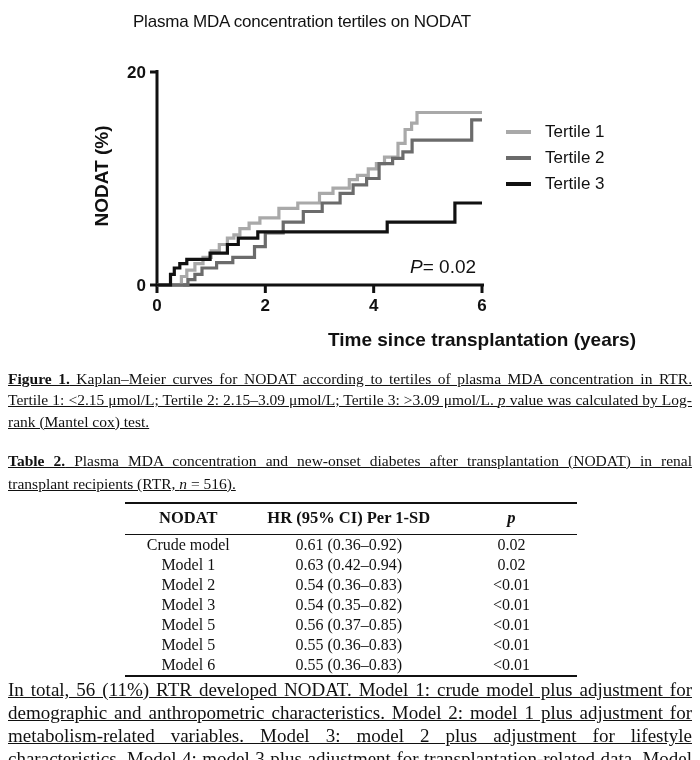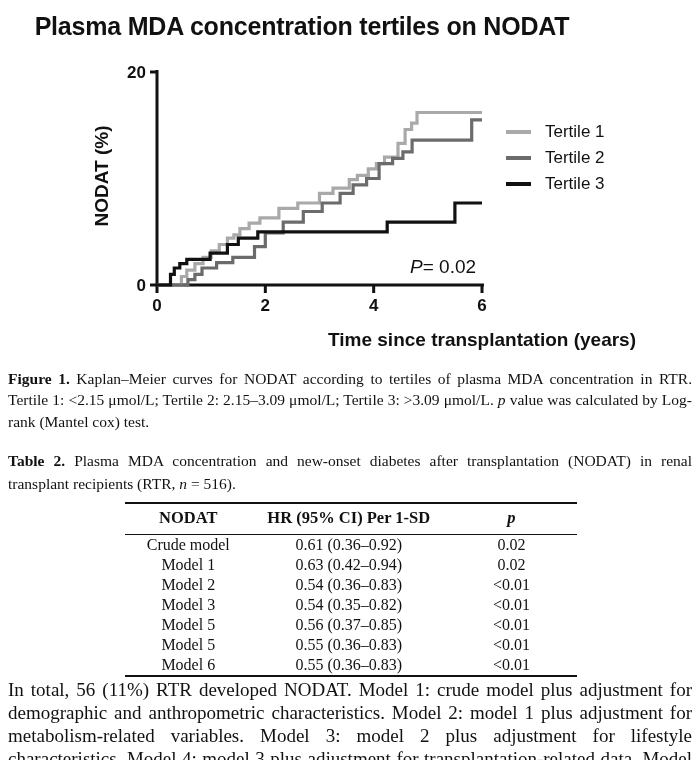--- a/index.html
+++ b/index.html
@@ -1,35 +1,35 @@
 <!DOCTYPE html>
 <html><head>
 <meta charset="utf-8">
 <style>
   html,body{margin:0;padding:0;background:#ffffff;}
   .page{position:relative;width:700px;height:760px;background:#ffffff;color:#111;
         font-family:"Liberation Sans",sans-serif;overflow:hidden;}
 
   .chart-title{position:absolute;top:12px;left:0;width:604px;text-align:center;
-        font-size:25px;font-weight:bold;letter-spacing:-0.2px;}
+        font-size:17px;font-weight:normal;letter-spacing:-0.2px;}
 
   .y-axis-label{position:absolute;left:102px;top:176px;transform:translate(-50%,-50%) rotate(-90deg);
         font-size:19px;font-weight:bold;white-space:nowrap;}
   .x-axis-label{position:absolute;top:329px;left:0;width:636px;text-align:right;
         font-size:19px;font-weight:bold;}
 
   .p-annotation{position:absolute;left:410px;top:256px;font-size:19px;}
   .p-annotation .it{font-style:italic;}
 
   .legend{position:absolute;left:506px;top:119px;}
   .legend-item{display:flex;align-items:center;height:26px;text-align:center;}
   .legend-line{display:inline-block;width:25px;height:3.5px;margin-right:14px;}
   .legend-label{font-size:17px;}
 
-  .serif{font-family:"Liberation Serif",serif;}
+  .serif{font-family:"Liberation Serif",serif;text-decoration:underline;}
   .fig-caption{position:absolute;top:368px;left:8px;width:684px;
         font-size:15.5px;line-height:21.3px;text-align:justify;}
   .tbl-caption{position:absolute;top:449px;left:8px;width:684px;
         font-size:15.5px;line-height:23px;text-align:justify;}
   .fig-caption b,.tbl-caption b{font-weight:bold;}
   .fig-caption .it,.tbl-caption .it{font-style:italic;}
 
   .results-table{position:absolute;top:502px;left:125px;width:452px;
         border-collapse:collapse;font-family:"Liberation Serif",serif;
         border-top:2.5px solid #111;border-bottom:2.5px solid #111;}

